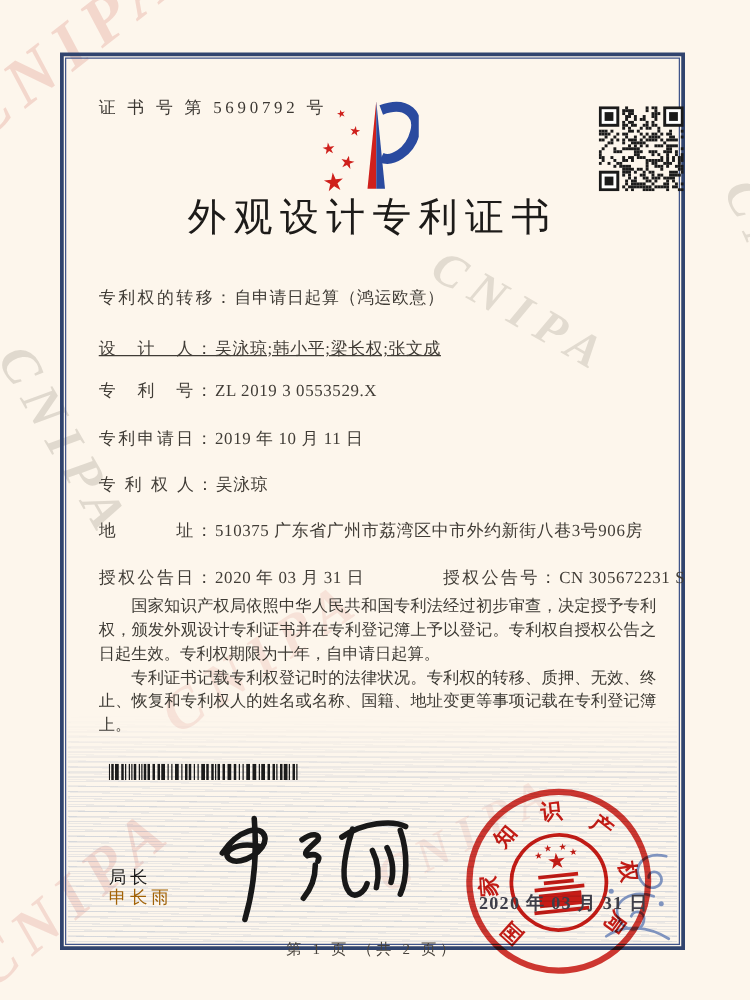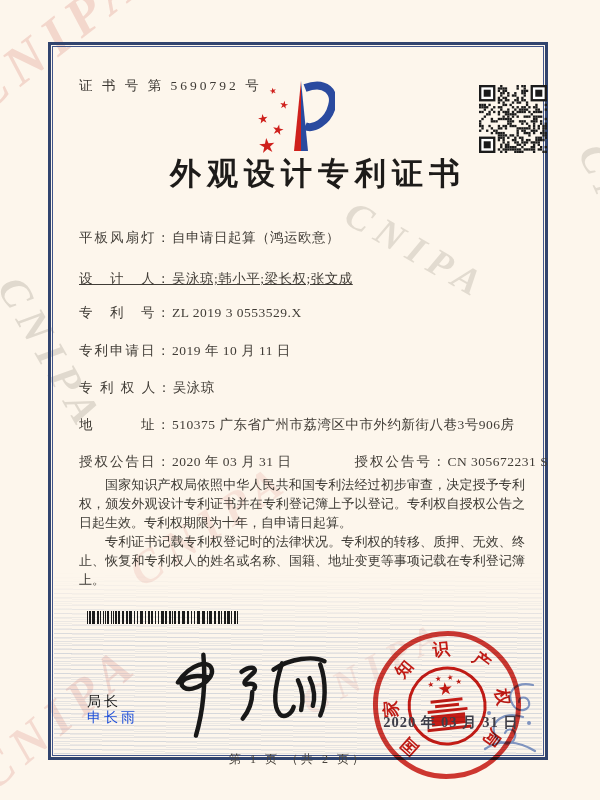--- a/index.html
+++ b/index.html
@@ -23,38 +23,38 @@
     background:
       repeating-linear-gradient(0deg,rgba(124,144,180,.20) 0 1px,rgba(0,0,0,0) 1px 4px),
       repeating-linear-gradient(1.8deg,rgba(124,144,180,.13) 0 1px,rgba(0,0,0,0) 1px 5px);
     -webkit-mask-image:linear-gradient(180deg,transparent 0,#000 70px);
     mask-image:linear-gradient(180deg,transparent 0,#000 70px);}
   
   .cert-no{position:absolute;left:28px;top:32px;font-size:13.5px;letter-spacing:3px;color:#3c3833;}
   .logo{position:absolute;left:200px;top:34px;width:84px;height:80px;}
   .qr{position:absolute;left:428px;top:40px;width:68px;height:68px;}
   .title{position:absolute;left:0;top:108px;width:100%;text-align:center;font-size:31px;
-         font-weight:bold;letter-spacing:6px;color:#1d1b19;padding-left:20px;}
+         font-weight:normal;letter-spacing:6px;color:#1d1b19;}
   
   .fields{position:absolute;left:28px;top:0;width:446px;font-size:13.5px;color:#403c36;}
   .frow{position:absolute;left:0;white-space:nowrap;}
   .flabel{letter-spacing:2px;}
   .fvalue{letter-spacing:.5px;}
   .r1{top:184px;}.r2{top:225px;text-decoration:underline;}.r3{top:259px;}.r4{top:297px;}.r5{top:334px;}.r6{top:371px;}.r7{top:408px;}
   .grant-date{display:inline-block;width:272px;}
   
   .paras{position:absolute;left:28px;top:430px;width:446px;font-size:13px;line-height:19px;
          color:#3d3a34;text-align:justify;}
   .paras p{margin:0;text-indent:2em;}
   
   .barcode{position:absolute;left:36px;top:566px;width:156px;height:13px;}
   
   .sign-title{position:absolute;left:36px;top:648px;font-size:14px;letter-spacing:3px;color:#1c1c1c;
               font-family:"Liberation Sans",sans-serif;}
-  .sign-name{position:absolute;left:36px;top:664px;font-size:14px;letter-spacing:3px;color:#1d4ed8;
+  .sign-name{position:absolute;left:36px;top:664px;font-size:14px;letter-spacing:3px;color:#a16207;
              font-family:"Liberation Sans",sans-serif;}
   .signature{position:absolute;left:112px;top:598px;width:170px;height:98px;}
   
   .seal{position:absolute;left:322px;top:586px;width:148px;height:148px;border-radius:50%;
         border:5px solid rgba(198,28,22,.88);box-sizing:border-box;z-index:4;
         transform:rotate(-6deg);mix-blend-mode:multiply;}
   .seal-char{position:absolute;left:50%;top:50%;font-size:17px;font-weight:bold;color:#c61c16;
              font-family:"Liberation Serif",serif;}
   .sc0{transform:translate(-50%,-50%) rotate(-132deg) translateY(-56px);}
   .sc1{transform:translate(-50%,-50%) rotate(-88deg) translateY(-56px);}
@@ -409,21 +409,21 @@
           <rect x="24" y="2" width="3" height="3"></rect>
           <rect x="0" y="22" width="7" height="7"></rect>
           <rect x="1" y="23" width="5" height="5" fill="#fff"></rect>
           <rect x="2" y="24" width="3" height="3"></rect>
         </g>
     </svg>
 
     <div class="title">外观设计专利证书</div>
 
     <div class="fields">
-      <div class="frow r1"><span class="flabel">平板风扇灯：</span><span class="fvalue">自申请日起算（鸿运欧意）</span></div>
+      <div class="frow r1"><span class="flabel">专利权的转移：</span><span class="fvalue">自申请日起算（鸿运欧意）</span></div>
       <div class="frow r2"><span class="flabel">设　计　人：</span><span class="fvalue">吴泳琼;韩小平;梁长权;张文成</span></div>
       <div class="frow r3"><span class="flabel">专　利　号：</span><span class="fvalue">ZL 2019 3 0553529.X</span></div>
       <div class="frow r4"><span class="flabel">专利申请日：</span><span class="fvalue">2019 年 10 月 11 日</span></div>
       <div class="frow r5"><span class="flabel">专 利 权 人：</span><span class="fvalue">吴泳琼</span></div>
       <div class="frow r6"><span class="flabel">地　　　址：</span><span class="fvalue">510375 广东省广州市荔湾区中市外约新街八巷3号906房</span></div>
       <div class="frow r7">
         <span class="grant-date"><span class="flabel">授权公告日：</span><span class="fvalue">2020 年 03 月 31 日</span></span>
         <span><span class="flabel">授权公告号：</span><span class="fvalue">CN 305672231 S</span></span>
       </div>
     </div>

